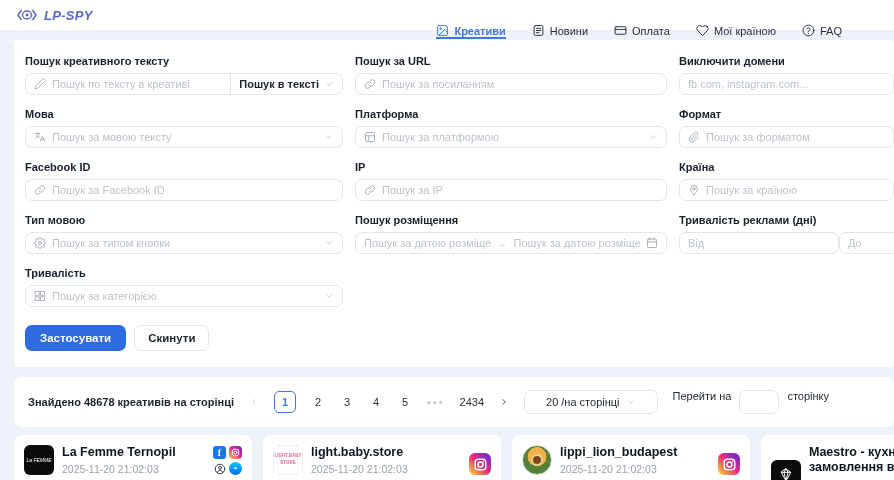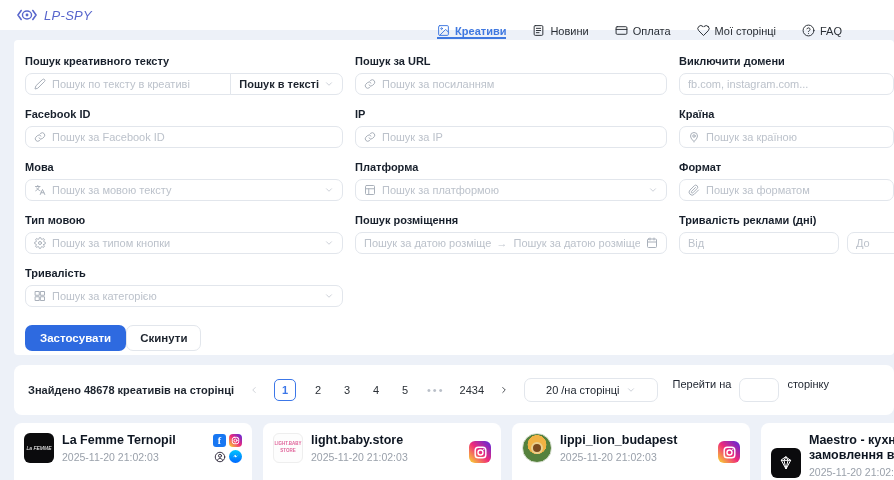--- a/index.html
+++ b/index.html
@@ -2,46 +2,46 @@
 <html><head>
 <meta charset="utf-8">
 <style>
   *{box-sizing:border-box;margin:0;padding:0}
   html,body{width:894px;height:480px;overflow:hidden}
   body{background:#edf1f8;font-family:"Liberation Sans",sans-serif;font-size:11px;color:#222833}
   svg.ico{width:12px;height:12px;stroke:currentColor;fill:none;stroke-width:2;stroke-linecap:round;stroke-linejoin:round;flex:none}
 
   
   .topbar{height:30px;background:#fff;display:flex;align-items:center;justify-content:space-between;padding:0 52px 0 16px}
-  .logo{display:flex;align-items:center;gap:6px;color:#5866cc;font-weight:400;font-style:italic;font-size:13px;letter-spacing:.3px}
+  .logo{display:flex;align-items:center;gap:6px;color:#5866cc;font-weight:700;font-style:italic;font-size:13px;letter-spacing:.3px}
   .nav{display:flex;gap:26px;height:48px;align-items:flex-end}
   .nav-item{display:flex;align-items:center;gap:5px;cursor:pointer;color:#2a2f36;border-bottom:2px solid transparent;padding-top:2px}
   .nav-item svg.ico{width:13px;height:13px;stroke-width:1.8}
   .nav-item.active{color:#3f78e0;border-bottom-color:#3f78e0;font-weight:600}
 
   
-  .filter-card{margin:10px 0 0 14px;background:#fff;border-radius:4px;padding:15px 0 4px 11px;width:calc(100% - 14px)}
+  .filter-card{margin:10px 0 0 14px;background:#fff;border-radius:4px;padding:15px 0 16px 11px;width:calc(100% - 14px)}
   .frow{display:flex;gap:12px;margin-bottom:13px;padding-right:0}
   .fcol1{width:318px;flex:none}
   .fcol2{width:312px;flex:none}
   .fcol3{flex:1;min-width:180px}
   .flabel{font-weight:600;margin-bottom:6px;color:#18202c}
   .finput{display:flex;align-items:center;gap:6px;height:22px;border:1px solid #e2e6ec;border-radius:7px;padding:0 8px;background:#fff}
   .finput input{border:0;outline:0;flex:1;font-size:11px;min-width:0;font-family:inherit;color:#222833;background:transparent}
   input::placeholder{color:#bcc2cb}
   .ficon{color:#a9b0ba;display:flex}
   .chev{color:#c3c8d0;display:flex}
   .igroup{display:flex}
   .igroup .finput{flex:1;border-radius:7px 0 0 7px}
   .addon{display:flex;align-items:center;gap:5px;border:1px solid #e2e6ec;margin-left:-1px;border-radius:0 7px 7px 0;padding:0 8px;font-weight:700;color:#1d242e;cursor:pointer;white-space:nowrap}
   .range-arrow{color:#c3c8d0}
-  .dur{display:flex;gap:8px;flex:1}
+  .dur{display:flex;gap:0;flex:1}
   .dur .from{flex:2.4}
   .dur .to{flex:1}
-  .btnrow{display:flex;gap:0;margin-top:18px}
+  .btnrow{display:flex;gap:8px;margin-top:18px}
   .btn-primary{background:#2e6ae0;color:#fff;border:none;border-radius:7px;padding:6px 15px;font-size:11.5px;font-weight:600;font-family:inherit;cursor:pointer}
   .btn-ghost{background:#fff;color:#1d242e;border:1px solid #e2e6ec;border-radius:7px;padding:6px 13px;font-size:11.5px;font-weight:600;font-family:inherit;cursor:pointer}
 
   
   .pagebar{margin:10px 0 0 14px;background:#fff;border-radius:8px;height:50px;display:flex;align-items:center;padding:0 14px;gap:15px}
   .found{font-weight:600;color:#1d242e}
   .pages{display:flex;align-items:center;gap:15px}
   .pg{min-width:14px;text-align:center;cursor:pointer;color:#2a2f36}
   .pg.active{border:1px solid #3c77e8;color:#3c77e8;border-radius:5px;width:22px;height:22px;line-height:20px;font-weight:600}
   .pg.dots{color:#b9bfc8;letter-spacing:2px}
@@ -194,21 +194,21 @@
     <div class="nav-item">
       <svg class="ico">
           <use href="#i-cardpay"></use>
         </svg>
       <span>Оплата</span>
     </div>
     <div class="nav-item">
       <svg class="ico">
           <use href="#i-heart"></use>
         </svg>
-      <span>Мої сторінці</span>
+      <span>Мої країною</span>
     </div>
     <div class="nav-item">
       <svg class="ico">
           <use href="#i-question"></use>
         </svg>
       <span>FAQ</span>
     </div>
   </nav>
 </header>
 
@@ -250,56 +250,20 @@
     <div class="fcol3">
       <div class="flabel">Виключити домени</div>
       <div class="finput">
         <input placeholder="fb.com, instagram.com..." style="">
       </div>
     </div>
   </div>
 
   <div class="frow">
     <div class="fcol1">
-      <div class="flabel">Facebook ID</div>
-      <div class="finput">
-        <span class="ficon">
-            <svg class="ico">
-              <use href="#i-link"></use>
-            </svg>
-          </span>
-        <input placeholder="Пошук за Facebook ID" style="">
-      </div>
-    </div>
-    <div class="fcol2">
-      <div class="flabel">IP</div>
-      <div class="finput">
-        <span class="ficon">
-            <svg class="ico">
-              <use href="#i-link"></use>
-            </svg>
-          </span>
-        <input placeholder="Пошук за IP" style="">
-      </div>
-    </div>
-    <div class="fcol3">
-      <div class="flabel">Країна</div>
-      <div class="finput">
-        <span class="ficon">
-            <svg class="ico">
-              <use href="#i-pin"></use>
-            </svg>
-          </span>
-        <input placeholder="Пошук за країною" style="">
-      </div>
-    </div>
-  </div>
-
-  <div class="frow">
-    <div class="fcol1">
       <div class="flabel">Мова</div>
       <div class="finput">
         <span class="ficon">
             <svg class="ico">
               <use href="#i-translate"></use>
             </svg>
           </span>
         <input placeholder="Пошук за мовою тексту" style="">
         <span class="chev">
             <svg class="ico" style="width:10px;height:10px">
@@ -326,20 +290,56 @@
     </div>
     <div class="fcol3">
       <div class="flabel">Формат</div>
       <div class="finput">
         <span class="ficon">
             <svg class="ico">
               <use href="#i-paperclip"></use>
             </svg>
           </span>
         <input placeholder="Пошук за форматом" style="">
+      </div>
+    </div>
+  </div>
+
+  <div class="frow">
+    <div class="fcol1">
+      <div class="flabel">Facebook ID</div>
+      <div class="finput">
+        <span class="ficon">
+            <svg class="ico">
+              <use href="#i-link"></use>
+            </svg>
+          </span>
+        <input placeholder="Пошук за Facebook ID" style="">
+      </div>
+    </div>
+    <div class="fcol2">
+      <div class="flabel">IP</div>
+      <div class="finput">
+        <span class="ficon">
+            <svg class="ico">
+              <use href="#i-link"></use>
+            </svg>
+          </span>
+        <input placeholder="Пошук за IP" style="">
+      </div>
+    </div>
+    <div class="fcol3">
+      <div class="flabel">Країна</div>
+      <div class="finput">
+        <span class="ficon">
+            <svg class="ico">
+              <use href="#i-pin"></use>
+            </svg>
+          </span>
+        <input placeholder="Пошук за країною" style="">
       </div>
     </div>
   </div>
 
   <div class="frow">
     <div class="fcol1">
       <div class="flabel">Тип мовою</div>
       <div class="finput">
         <span class="ficon">
             <svg class="ico">

